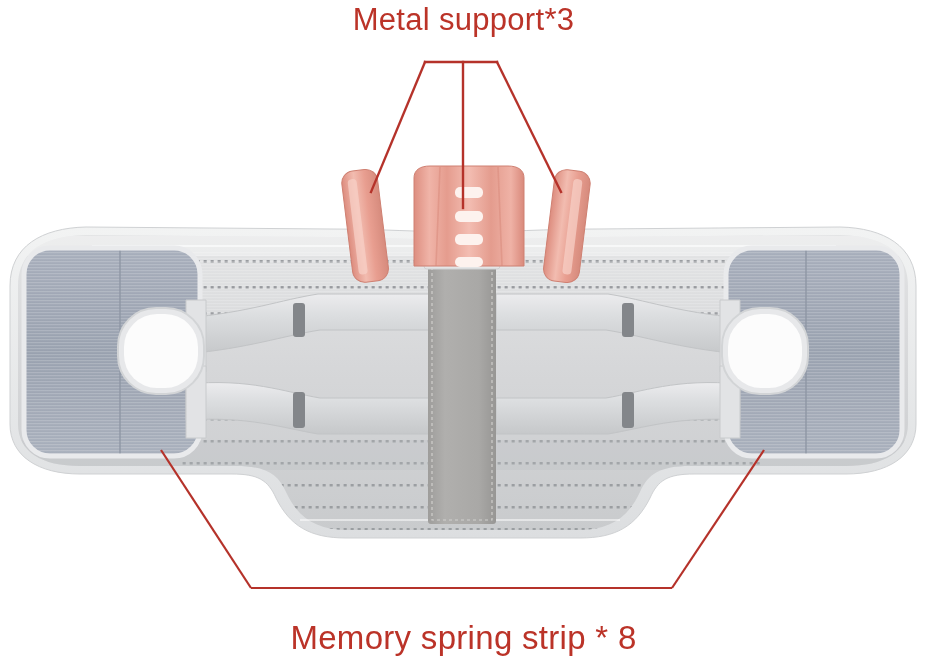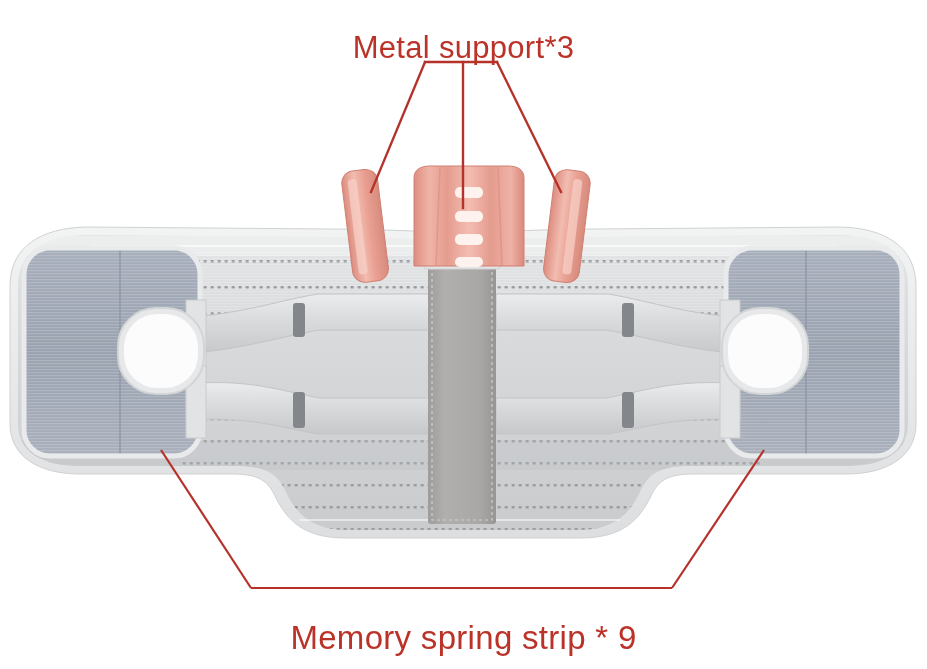--- a/index.html
+++ b/index.html
@@ -2,21 +2,21 @@
 <html><head>
 <meta charset="utf-8">
 <style>
   html,body{margin:0;padding:0;background:#fff;}
   body{width:927px;height:669px;position:relative;overflow:hidden;
        font-family:"Liberation Sans",sans-serif;}
   #stage{position:absolute;inset:0;width:927px;height:669px;background:#ffffff;}
 
   
   .anno-label{position:absolute;color:#bb3328;font-weight:400;white-space:nowrap;}
-  #label-top{left:0;right:0;top:2px;text-align:center;font-size:31px;letter-spacing:.3px;margin-top:28px;}
+  #label-top{left:0;right:0;top:2px;text-align:center;font-size:31px;letter-spacing:.3px;}
   #label-bottom{left:0;right:0;top:619px;text-align:center;font-size:33px;letter-spacing:.3px;}
 
   
   svg.layer{position:absolute;left:0;top:0;width:927px;height:669px;overflow:visible;}
   svg.layer.lines{z-index:40;}
   svg.layer.art{z-index:10;}
 
   .leader{stroke:#b5322a;stroke-width:2.4;fill:none;stroke-linecap:square;}
   .leader-thin{stroke:#b5322a;stroke-width:2.2;fill:none;}
 </style>
@@ -251,15 +251,15 @@
     <path class="leader" d="M 425 62 L 371 192"></path>
     <path class="leader" d="M 497 62 L 561 192"></path>
 
     <path class="leader-thin" d="M 251 588 L 672 588"></path>
     <path class="leader-thin" d="M 251 588 L 161 450"></path>
     <path class="leader-thin" d="M 672 588 L 764 450"></path>
   </svg>
 
   <div class="anno-label" id="label-top">Metal support*3</div>
 
-  <div class="anno-label" id="label-bottom">Memory spring strip * 9</div>
+  <div class="anno-label" id="label-bottom">Memory spring strip * 8</div>
 
 </div>
 
 </body></html>

